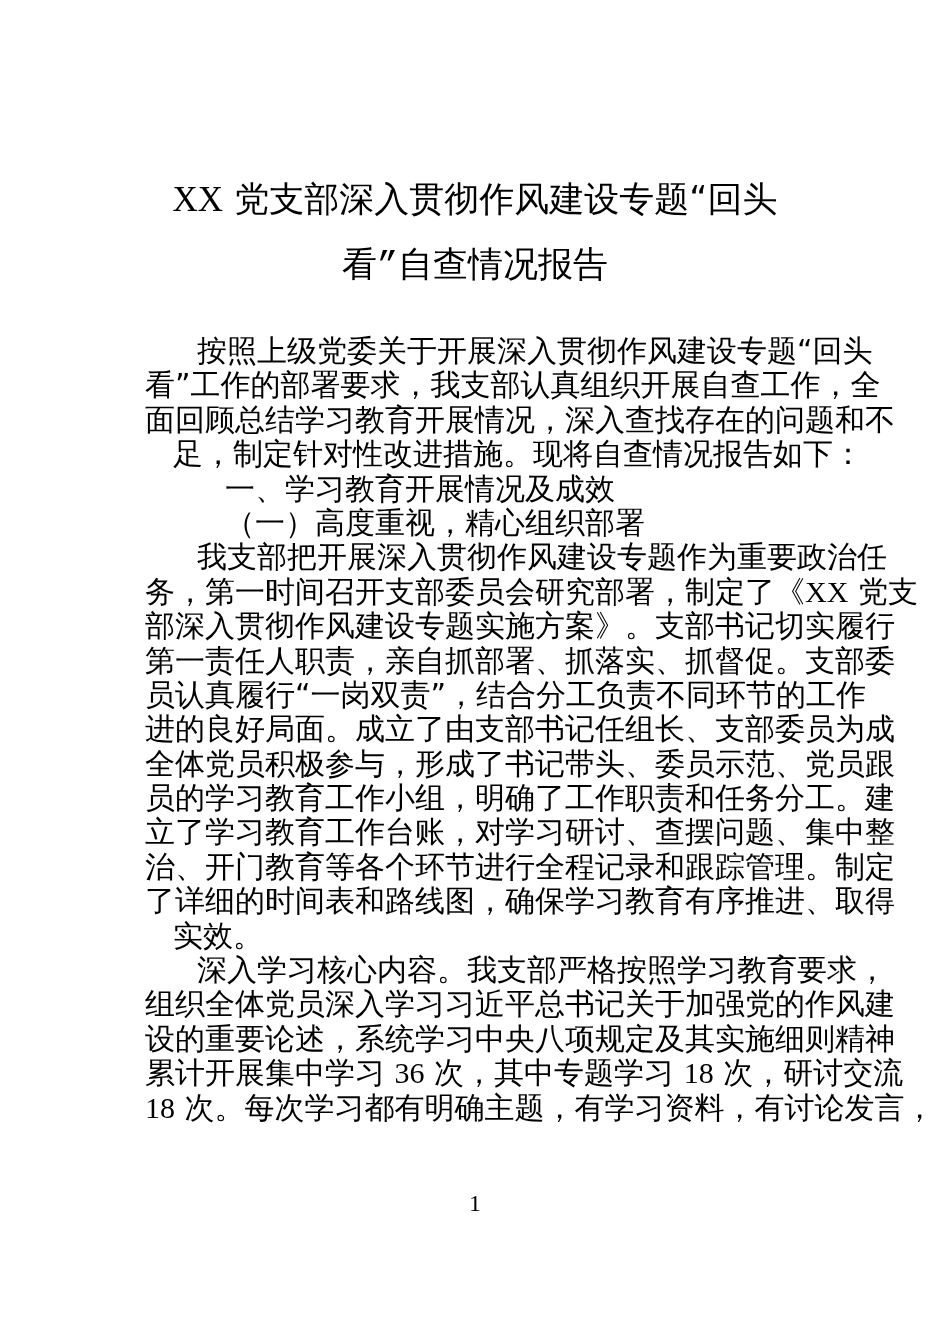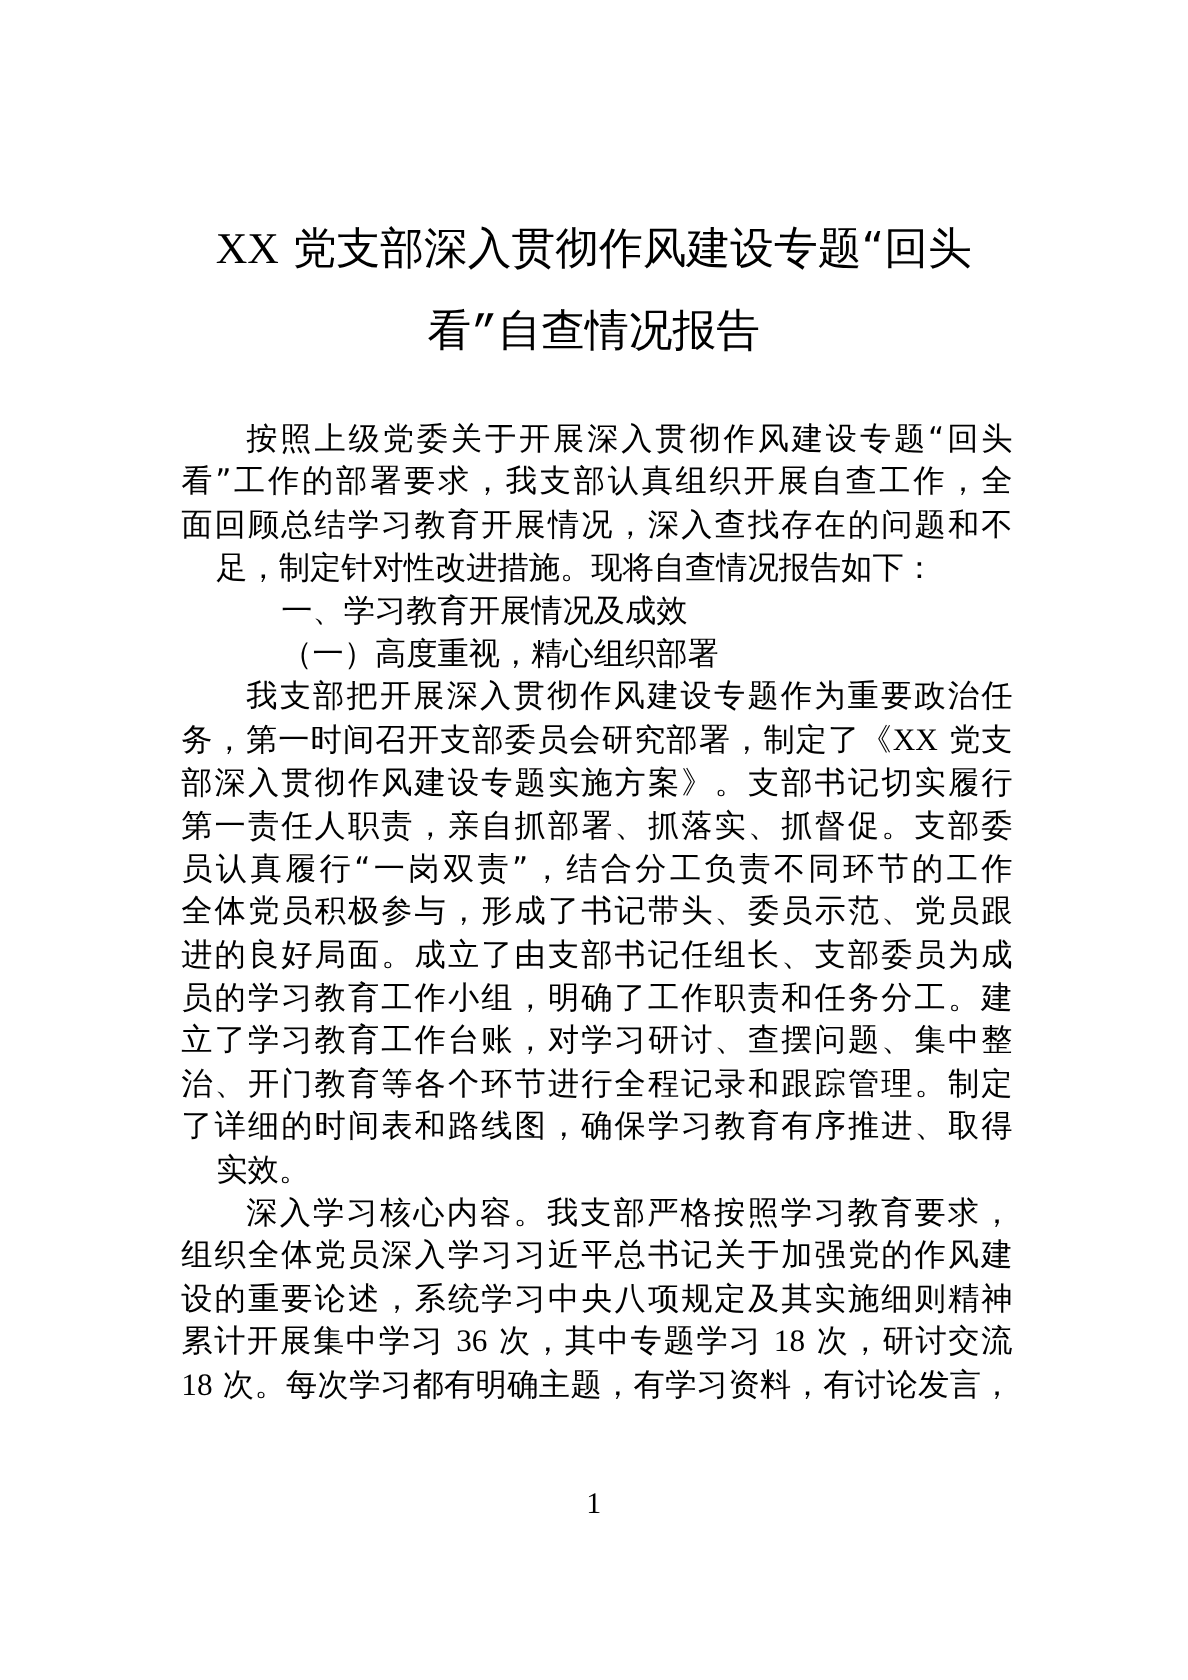--- a/index.html
+++ b/index.html
@@ -41,21 +41,21 @@
     .body-text {
       position: absolute;
       left: 145px;
       top: 334px;
       width: 665px;
     }
     .line {
       display: block;
       height: 34.4px;
       line-height: 34.4px;
-      font-size: 25px;
+      font-size: 30px;
       white-space: nowrap;
       text-align: justify;
       text-align-last: justify;
     }
     .line.last {
       text-align-last: left;
       margin-left: 28px;
     }
     .line.indent {
       padding-left: 52px;
@@ -90,22 +90,22 @@
     <span class="line last">足，制定针对性改进措施。现将自查情况报告如下：</span>
 
     <span class="line indent last">一、学习教育开展情况及成效</span>
 
     <span class="line indent last">（一）高度重视，精心组织部署</span>
     <span class="line indent">我支部把开展深入贯彻作风建设专题作为重要政治任</span>
     <span class="line"><span>务，第一时间召开支部委员会研究部署，制定了《</span><span class="num">XX</span><span> 党支</span></span>
     <span class="line">部深入贯彻作风建设专题实施方案》。支部书记切实履行</span>
     <span class="line">第一责任人职责，亲自抓部署、抓落实、抓督促。支部委</span>
     <span class="line">员认真履行“一岗双责”，结合分工负责不同环节的工作</span>
+    <span class="line">进的良好局面。成立了由支部书记任组长、支部委员为成</span>
     <span class="line">全体党员积极参与，形成了书记带头、委员示范、党员跟</span>
-    <span class="line">进的良好局面。成立了由支部书记任组长、支部委员为成</span>
     <span class="line">员的学习教育工作小组，明确了工作职责和任务分工。建</span>
     <span class="line">立了学习教育工作台账，对学习研讨、查摆问题、集中整</span>
     <span class="line">治、开门教育等各个环节进行全程记录和跟踪管理。制定</span>
     <span class="line">了详细的时间表和路线图，确保学习教育有序推进、取得</span>
     <span class="line last">实效。</span>
 
     <span class="line indent">深入学习核心内容。我支部严格按照学习教育要求，</span>
     <span class="line">组织全体党员深入学习习近平总书记关于加强党的作风建</span>
     <span class="line">设的重要论述，系统学习中央八项规定及其实施细则精神</span>
     <span class="line"><span>累计开展集中学习 </span><span class="num">36</span><span> 次，其中专题学习 </span><span class="num">18</span><span> 次，研讨交流</span></span>

